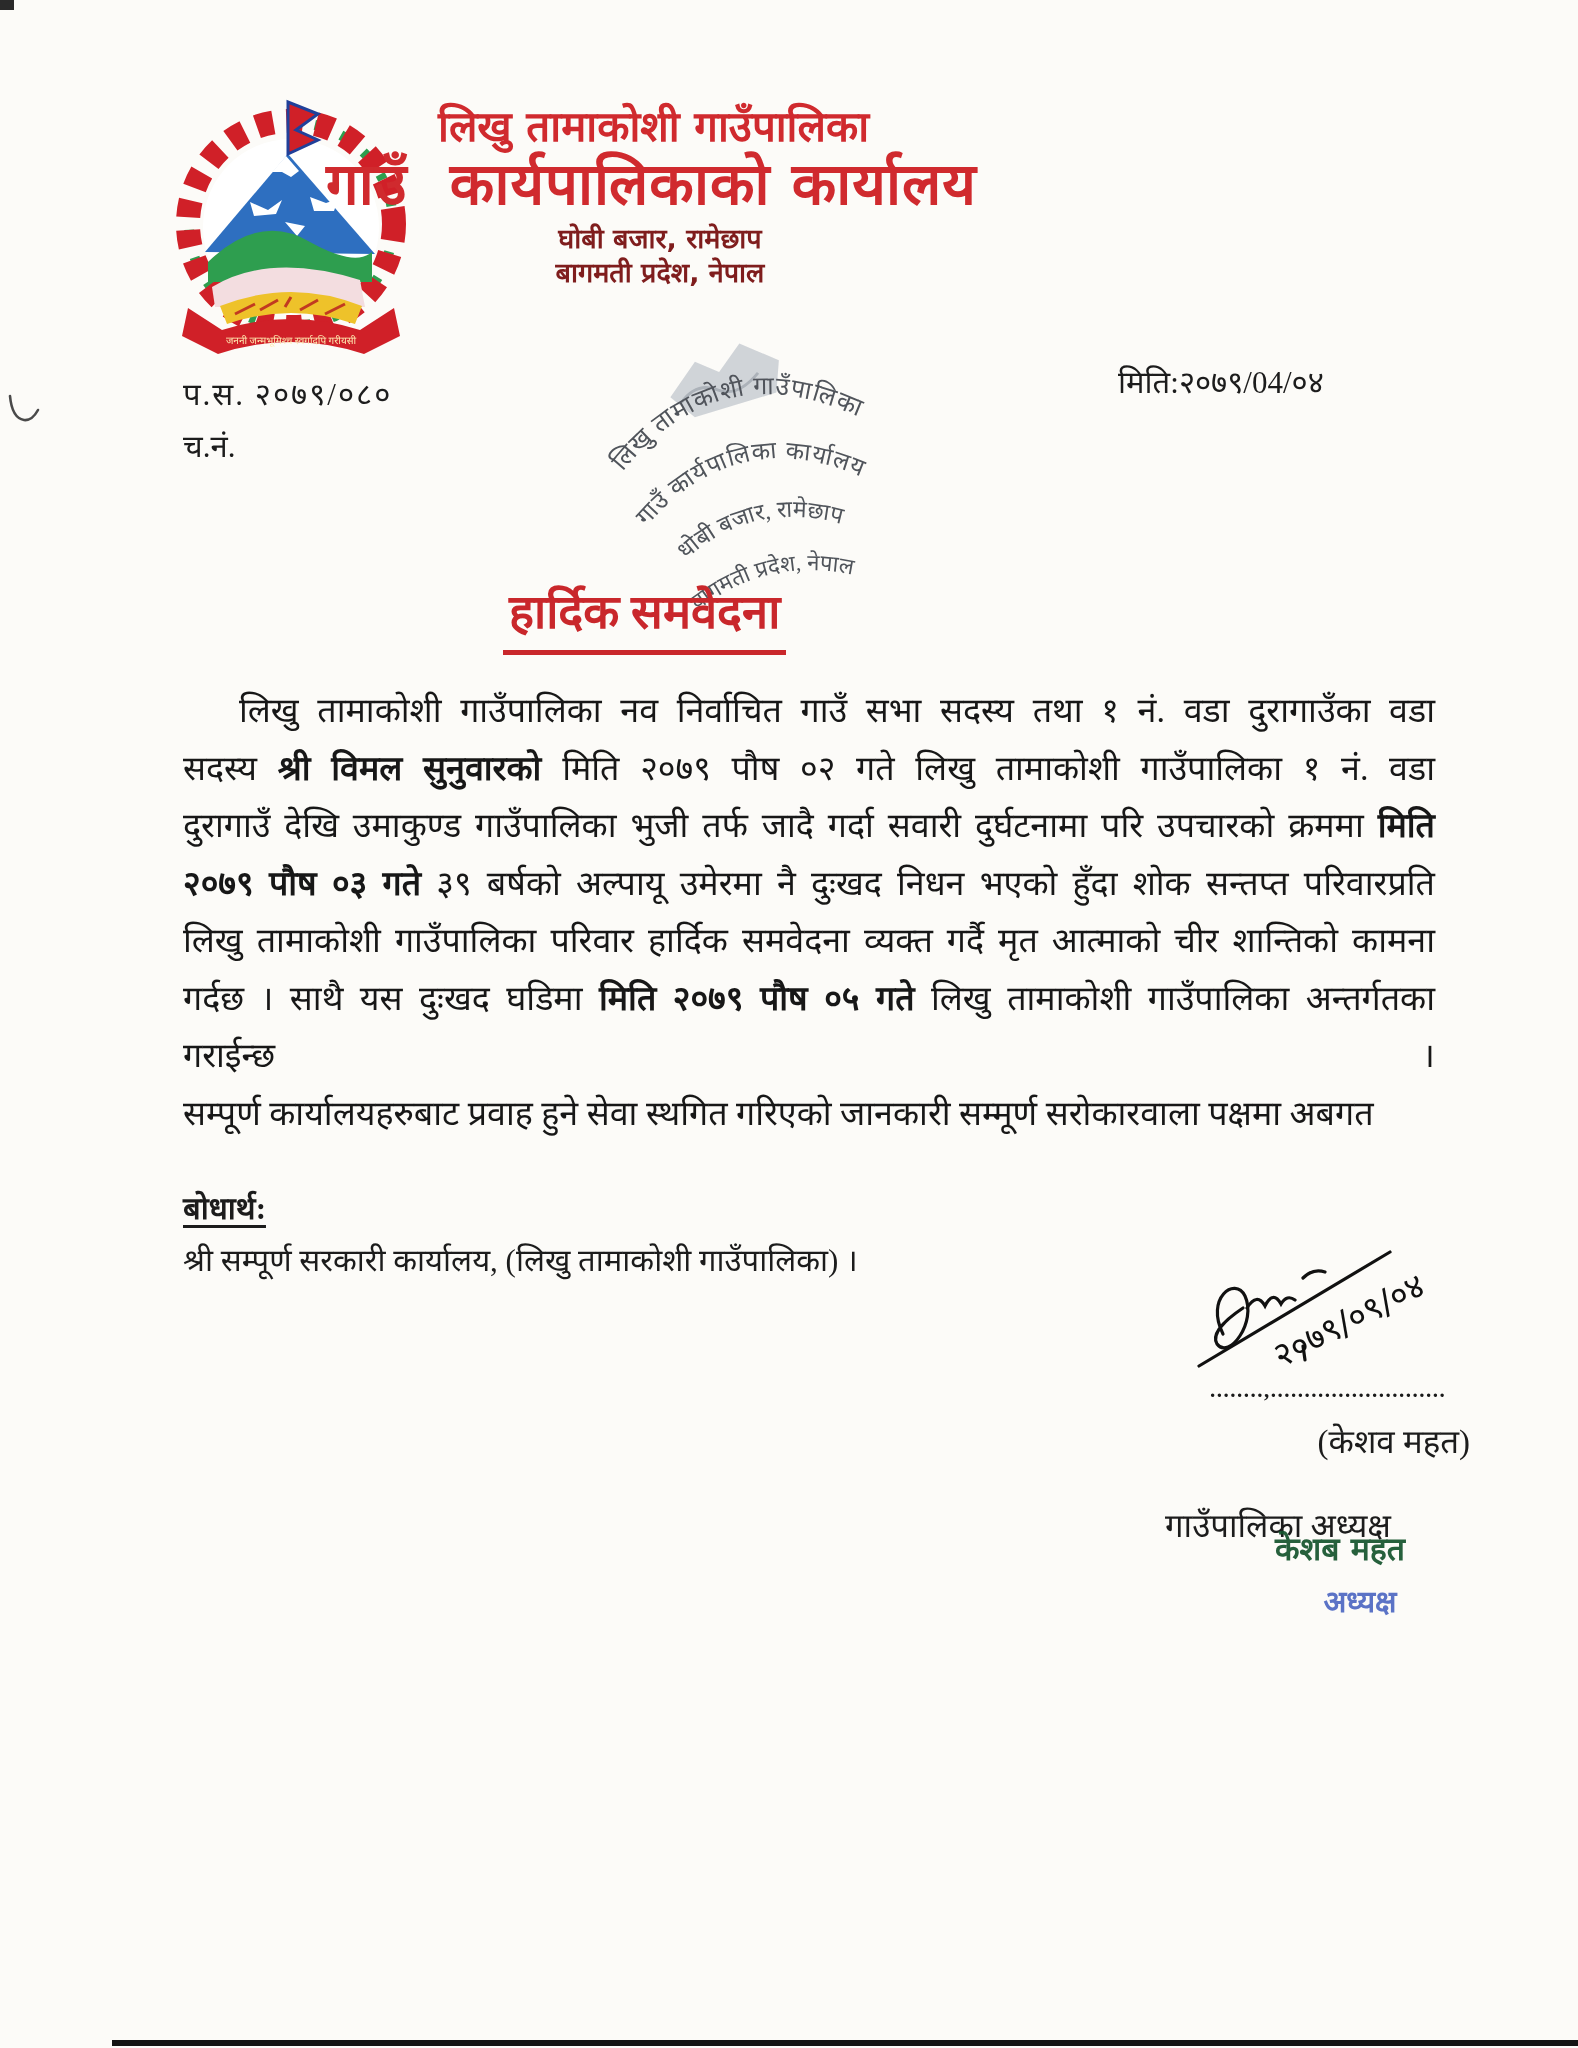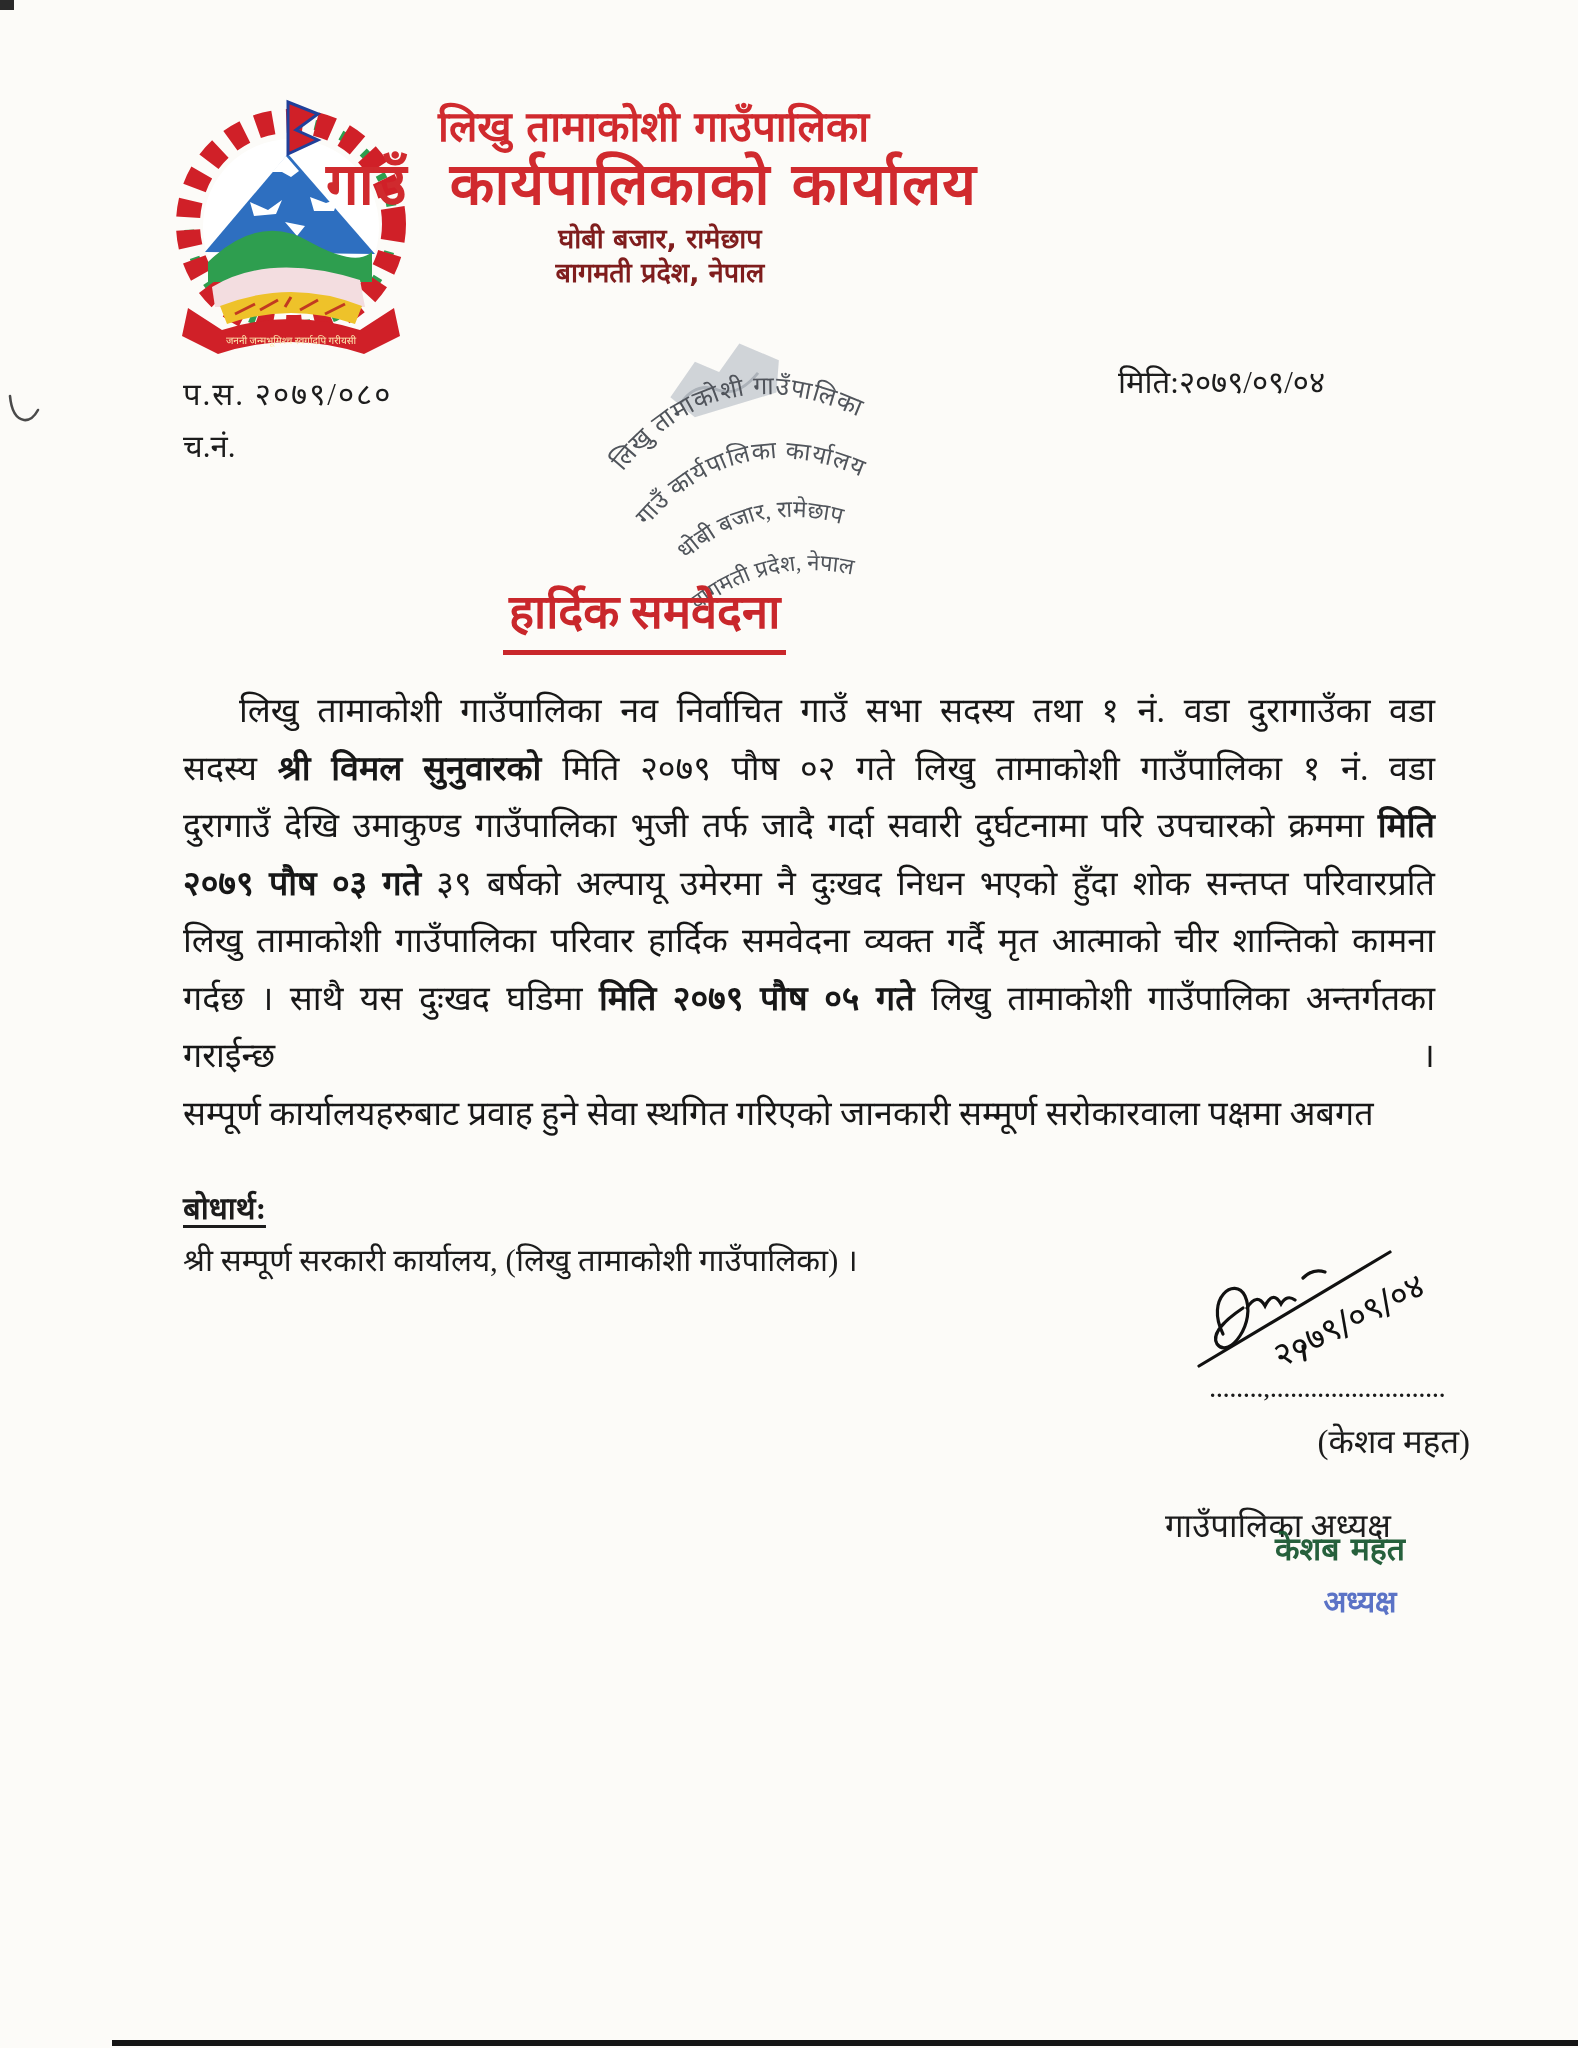--- a/index.html
+++ b/index.html
@@ -112,21 +112,21 @@
     <text x="131" y="252" text-anchor="middle" font-size="10" fill="#ffe9b0">जननी जन्मभूमिश्च स्वर्गादपि गरीयसी</text>
   </svg>
 
   <div class="org-name">लिखु तामाकोशी गाउँपालिका</div>
   <div class="office-name">गाउँ  कार्यपालिकाको कार्यालय</div>
   <div class="addr addr1">घोबी बजार, रामेछाप</div>
   <div class="addr addr2">बागमती प्रदेश, नेपाल</div>
 
   <div class="ref-no">प.स. २०७९/०८०</div>
   <div class="ch-no">च.नं.</div>
-  <div class="letter-date">मिति:२०७९/०९/०४</div>
+  <div class="letter-date">मिति:२०७९/04/०४</div>
 
   <svg class="stamp" viewBox="0 0 420 300">
     <defs>
       <path id="arcP1" d="M 55 152 Q 210 2 365 152" fill="none"></path>
       <path id="arcP2" d="M 72 206 Q 210 84 348 206" fill="none"></path>
       <path id="arcP3" d="M 88 256 Q 210 158 332 256" fill="none"></path>
       <path id="arcP4" d="M 98 300 Q 210 228 322 300" fill="none"></path>
     </defs>
 
     <path d="M150 62 L183 32 L205 48 L232 24 L268 50 L258 82 L170 88 Z" fill="#bcc2ca" opacity="0.75"></path>

